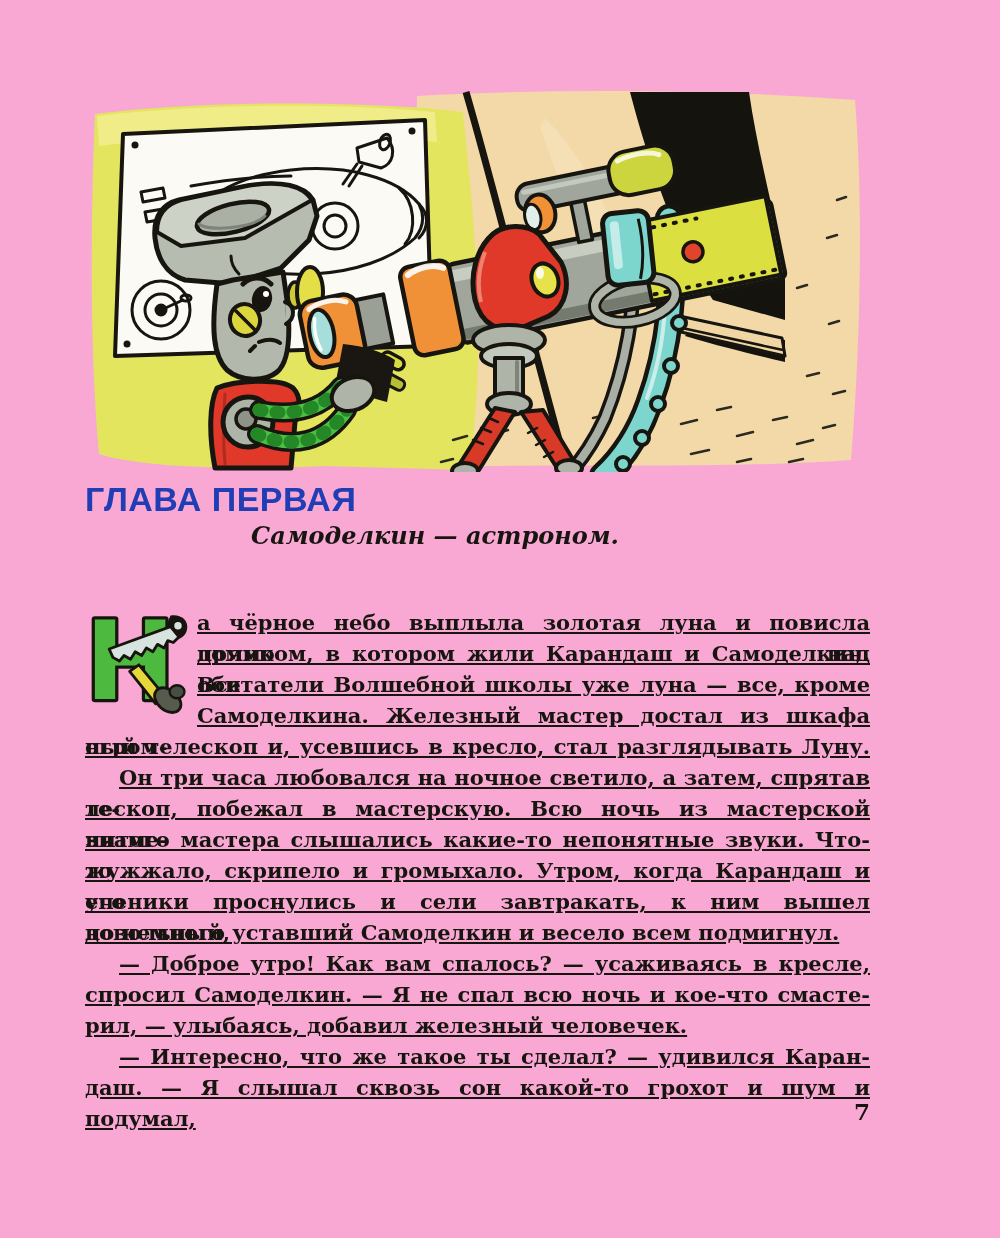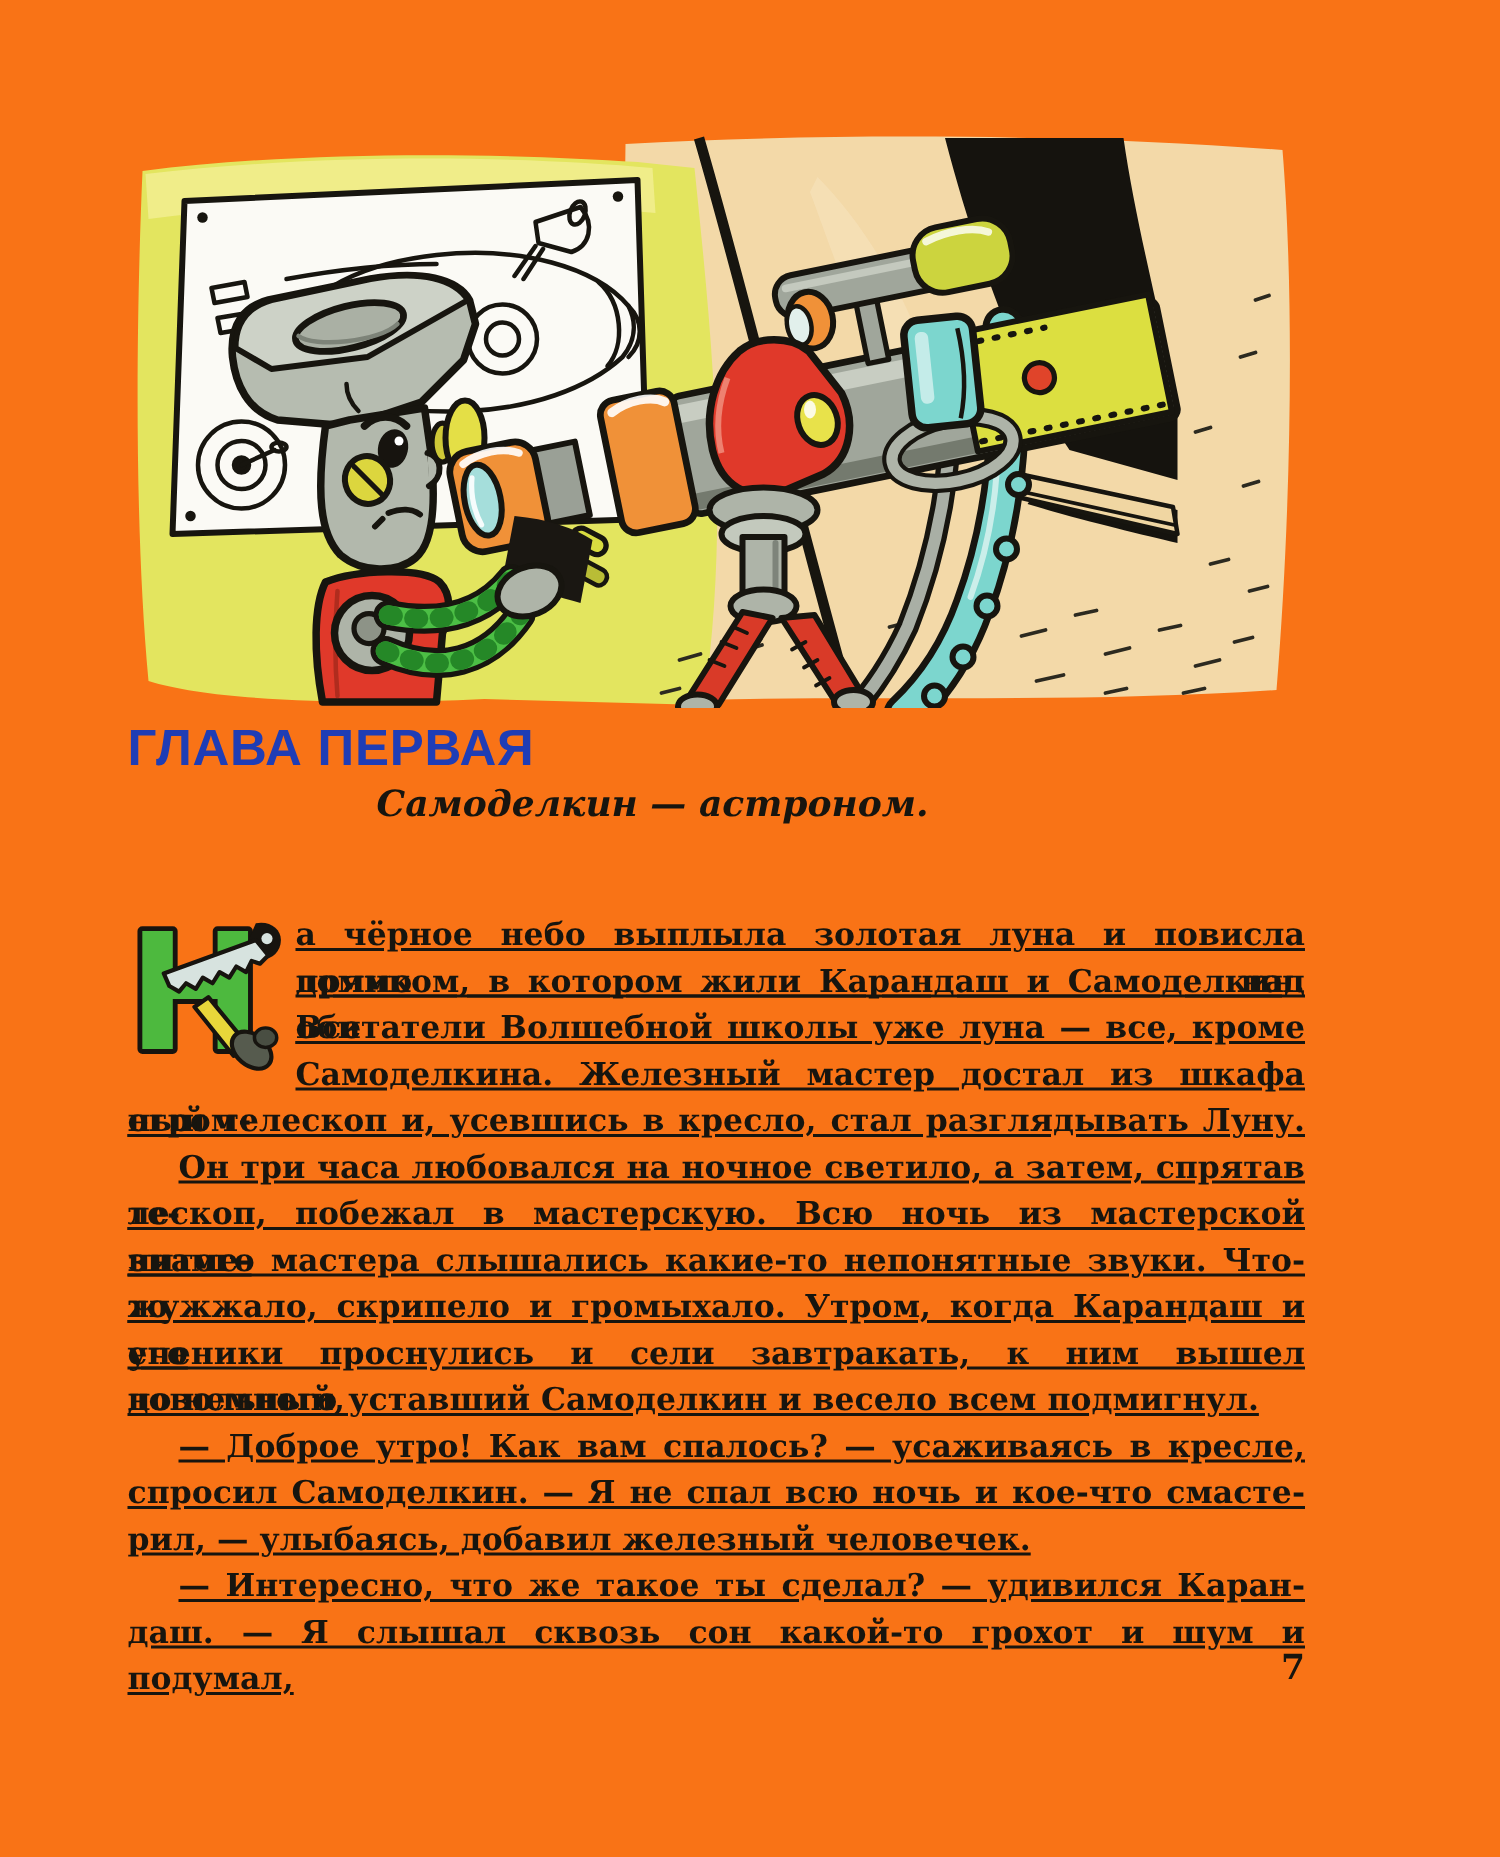--- a/index.html
+++ b/index.html
@@ -1,17 +1,17 @@
 <!DOCTYPE html>
 <html><head>
 <meta charset="utf-8">
 <style>
   html,body{margin:0;padding:0;background:#e8e8e8;}
   .page{
-    position:relative;width:1000px;height:1238px;background:#f97316;
+    position:relative;width:1000px;height:1238px;background:#f9a8d4;
     font-family:"DejaVu Serif",serif;color:#17150f;overflow:hidden;margin:0 auto;
   }
   
   .illo{position:absolute;left:85px;top:88px;width:780px;height:384px;}
   
   .chapter-heading{
     position:absolute;left:85px;top:482px;
     font-family:"Liberation Sans","DejaVu Sans",sans-serif;
     font-weight:bold;font-size:34px;line-height:34px;letter-spacing:.5px;
     color:#1f3db5;

